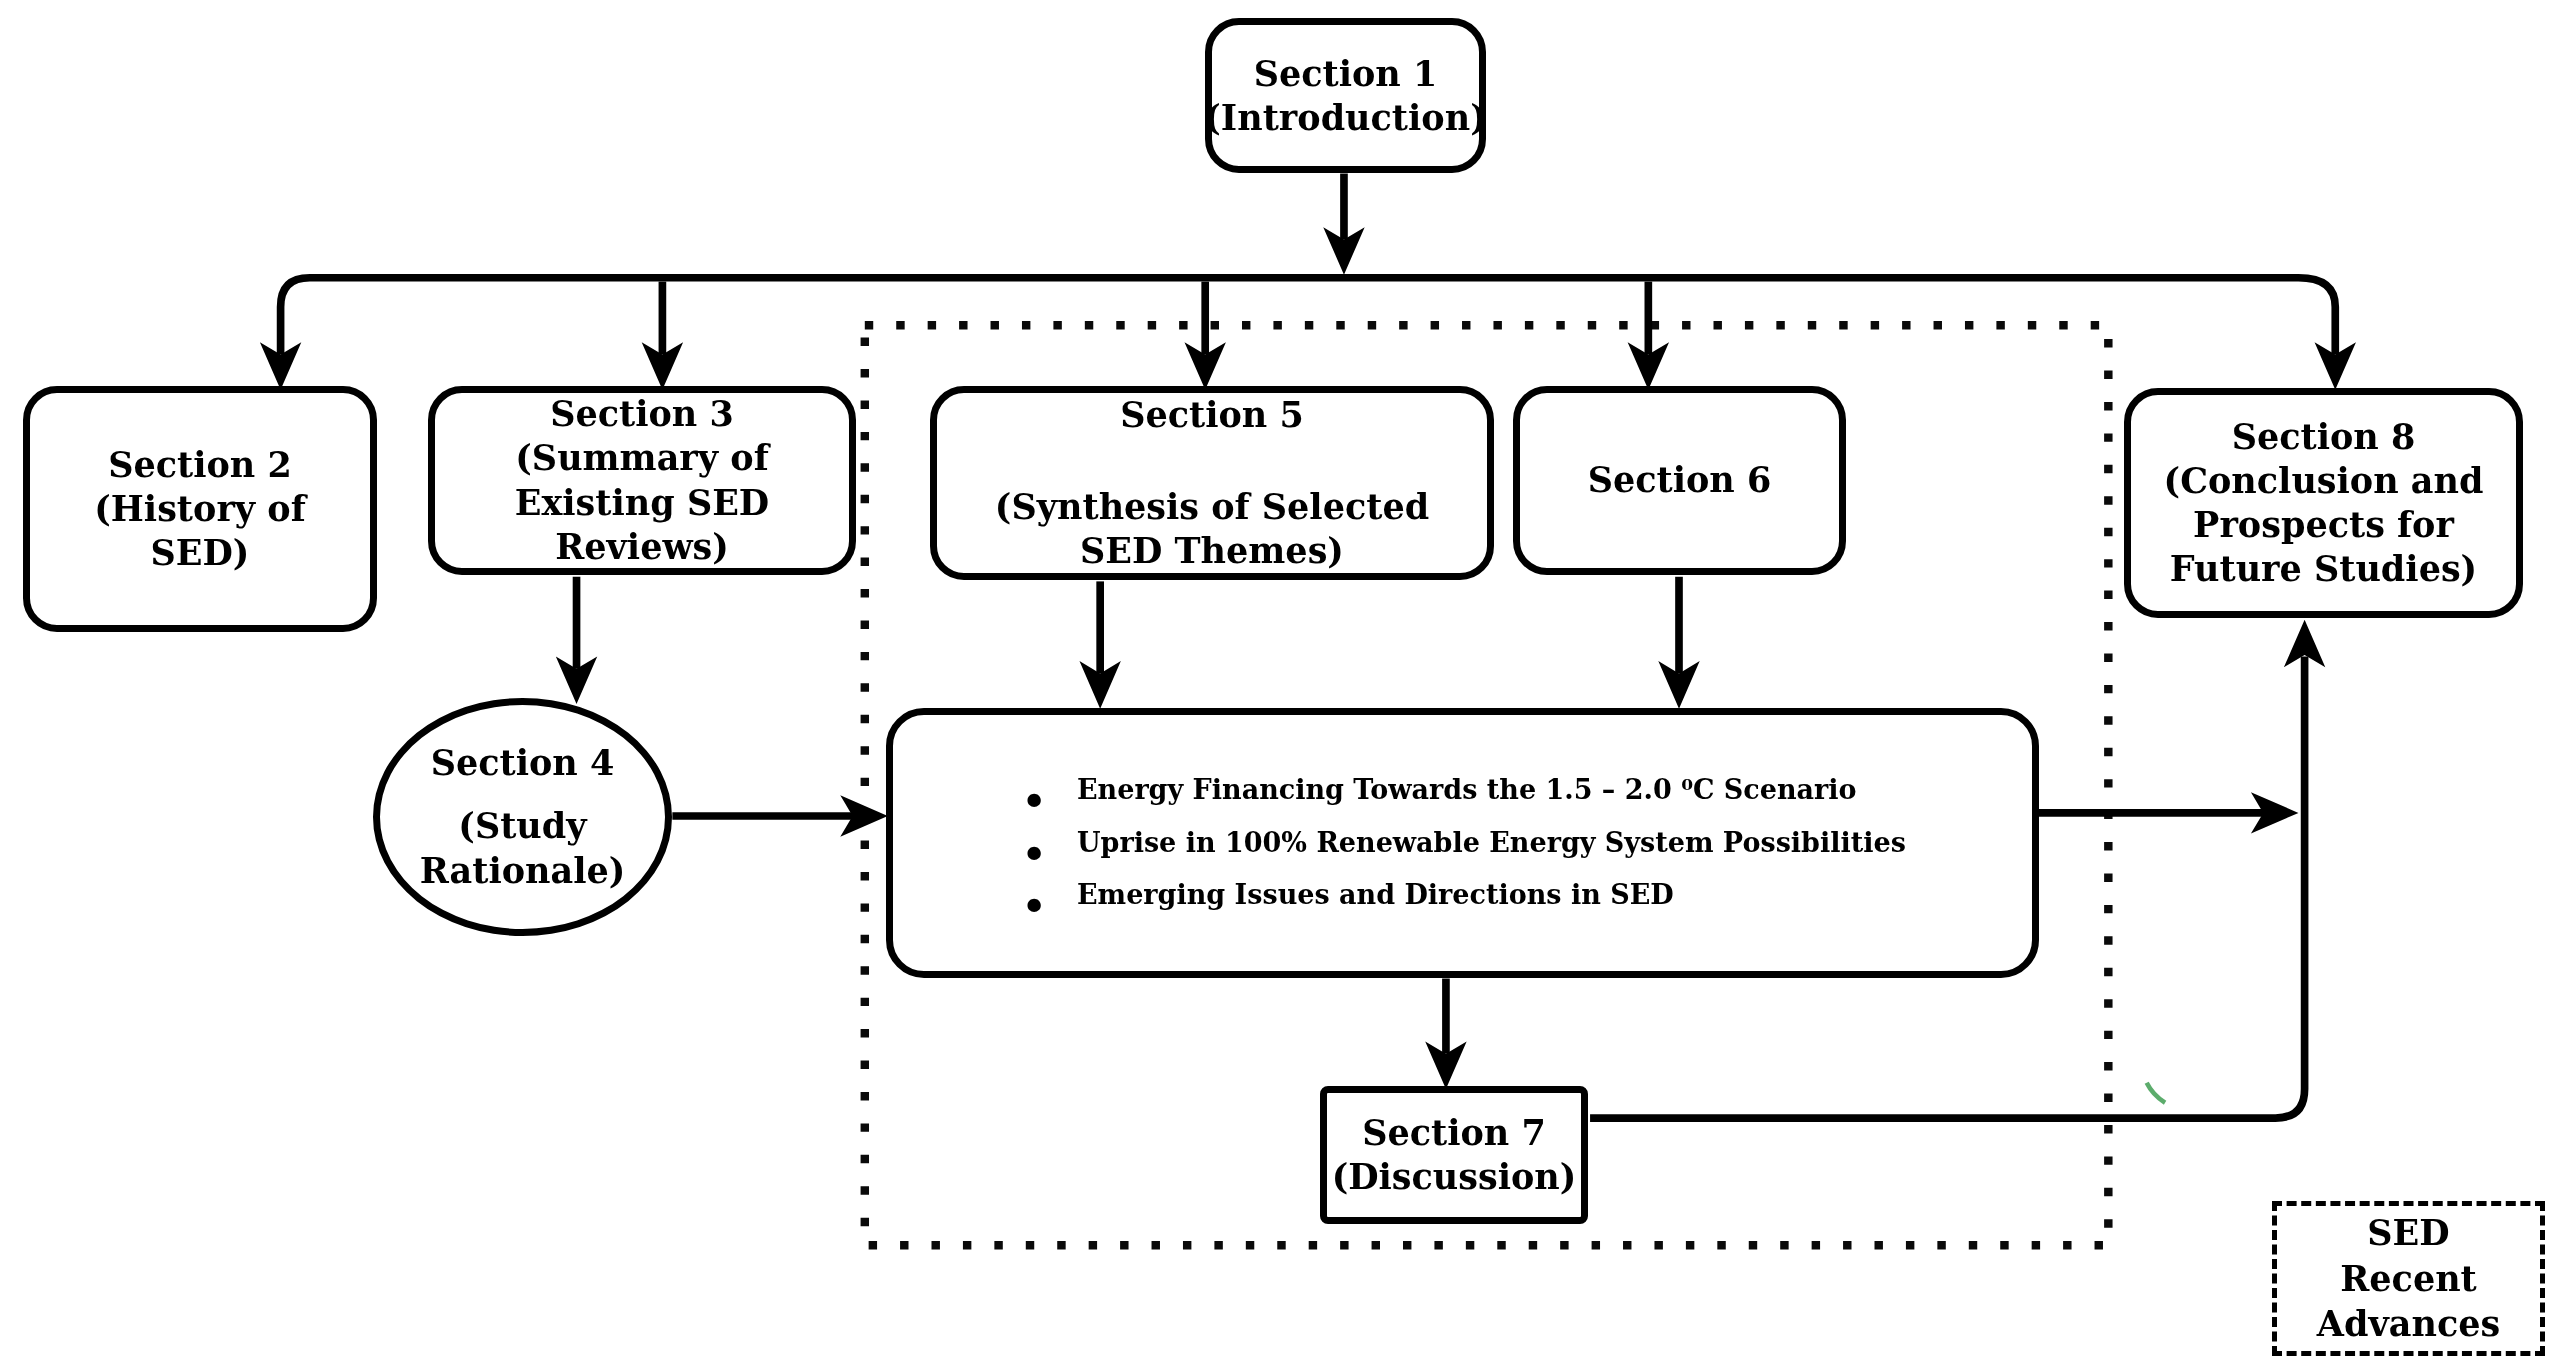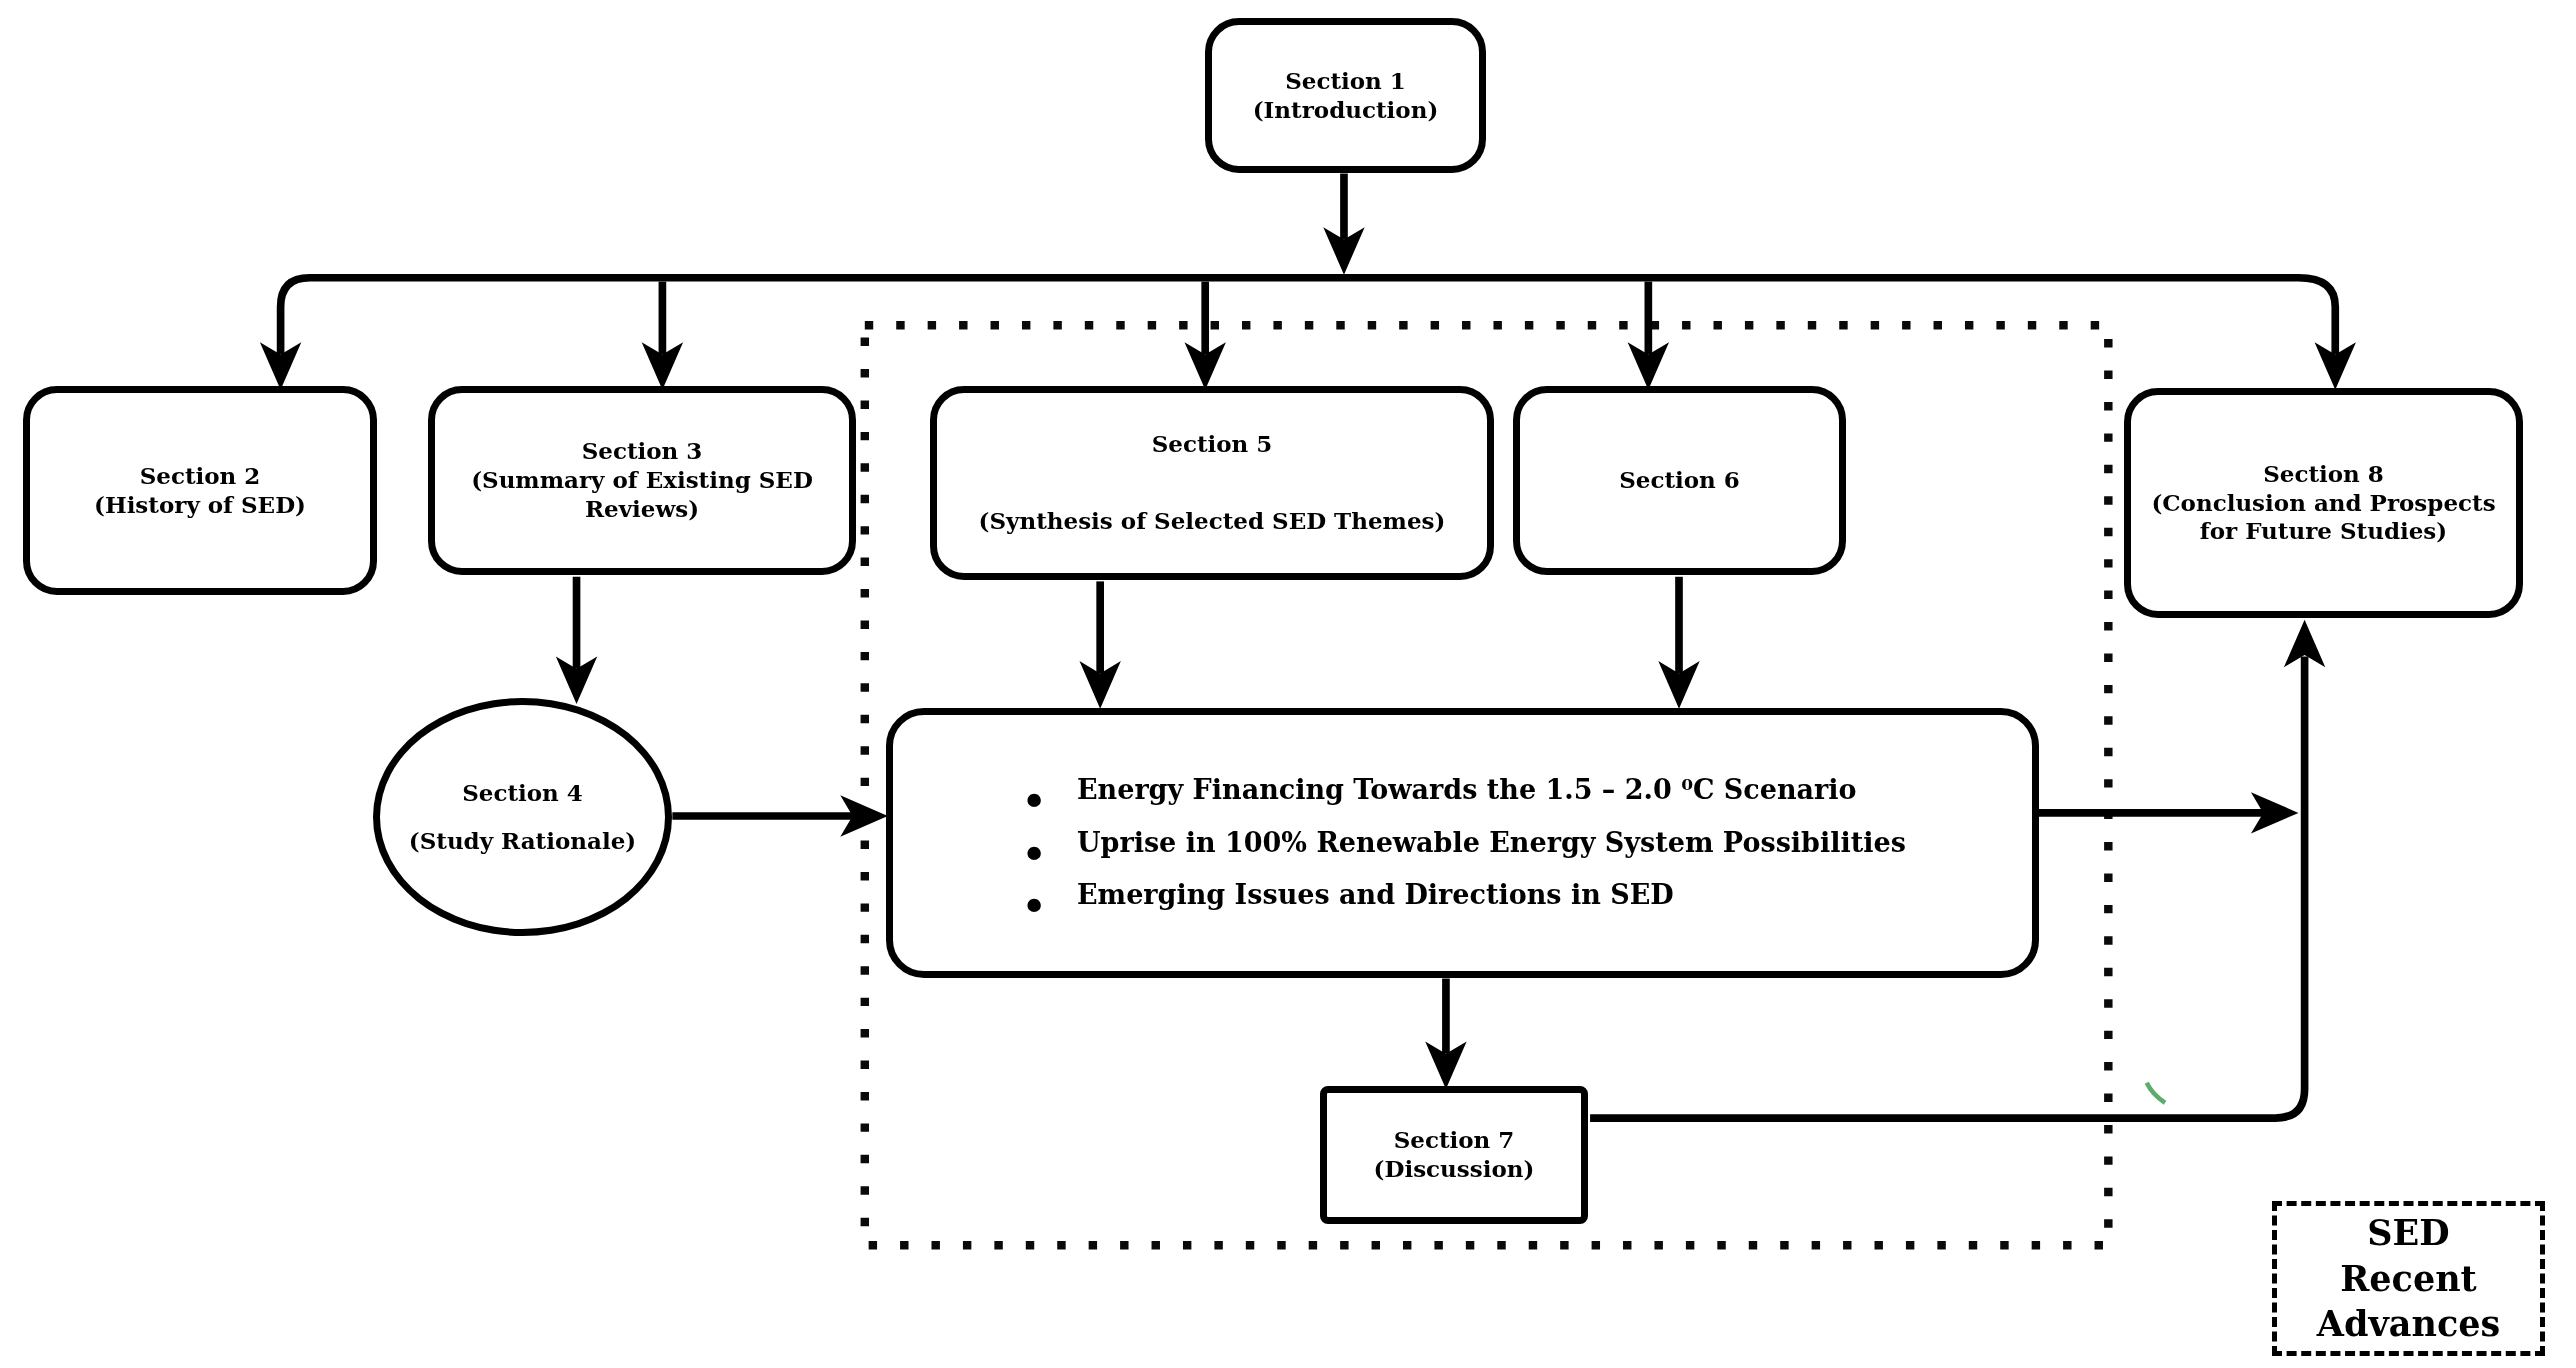--- a/index.html
+++ b/index.html
@@ -15,21 +15,21 @@
   .node{
     position:absolute;
     box-sizing:border-box;
     background:#fff;
     border:7.7px solid #000;
     border-radius:34px;
     display:flex;flex-direction:column;
     align-items:center;justify-content:center;
     text-align:center;
     font-weight:bold;
-    font-size:23px;line-height:1.26;
+    font-size:35px;line-height:1.26;
     padding:4.6px 10.7px;
     z-index:2;
   }
   .node .t,.node .s{display:block;}
   .ellipse{border-radius:50%;border-width:7px;padding:7.7px 23px;gap:19px;}
   .themes{
     position:absolute;
     box-sizing:border-box;
     background:#fff;
     border:7.7px solid #000;
@@ -110,21 +110,21 @@
     <path class="head" d="M2979 870 L3006 808 L3033 870 L3006 854 Z"></path>
 
     <path d="M 2800 1412 q 8 16 24 26" stroke="#3f9e52" stroke-width="6" fill="none" opacity="0.85"></path>
   </svg>
 
   <div class="node" style="left:1205px;top:18.4px;width:281px;height:155px;">
     <span class="t">Section 1</span>
     <span class="s">(Introduction)</span>
   </div>
 
-  <div class="node" style="left:23px;top:386px;width:354px;height:209px;">
+  <div class="node" style="left:23px;top:386px;width:354px;height:246px;">
     <span class="t">Section 2</span>
     <span class="s">(History of SED)</span>
   </div>
 
   <div class="node" style="left:428px;top:386px;width:428px;height:189px;">
     <span class="t">Section 3</span>
     <span class="s">(Summary of Existing SED Reviews)</span>
   </div>
 
   <div class="node" style="left:930px;top:386px;width:564px;height:194px;gap:48px;">

